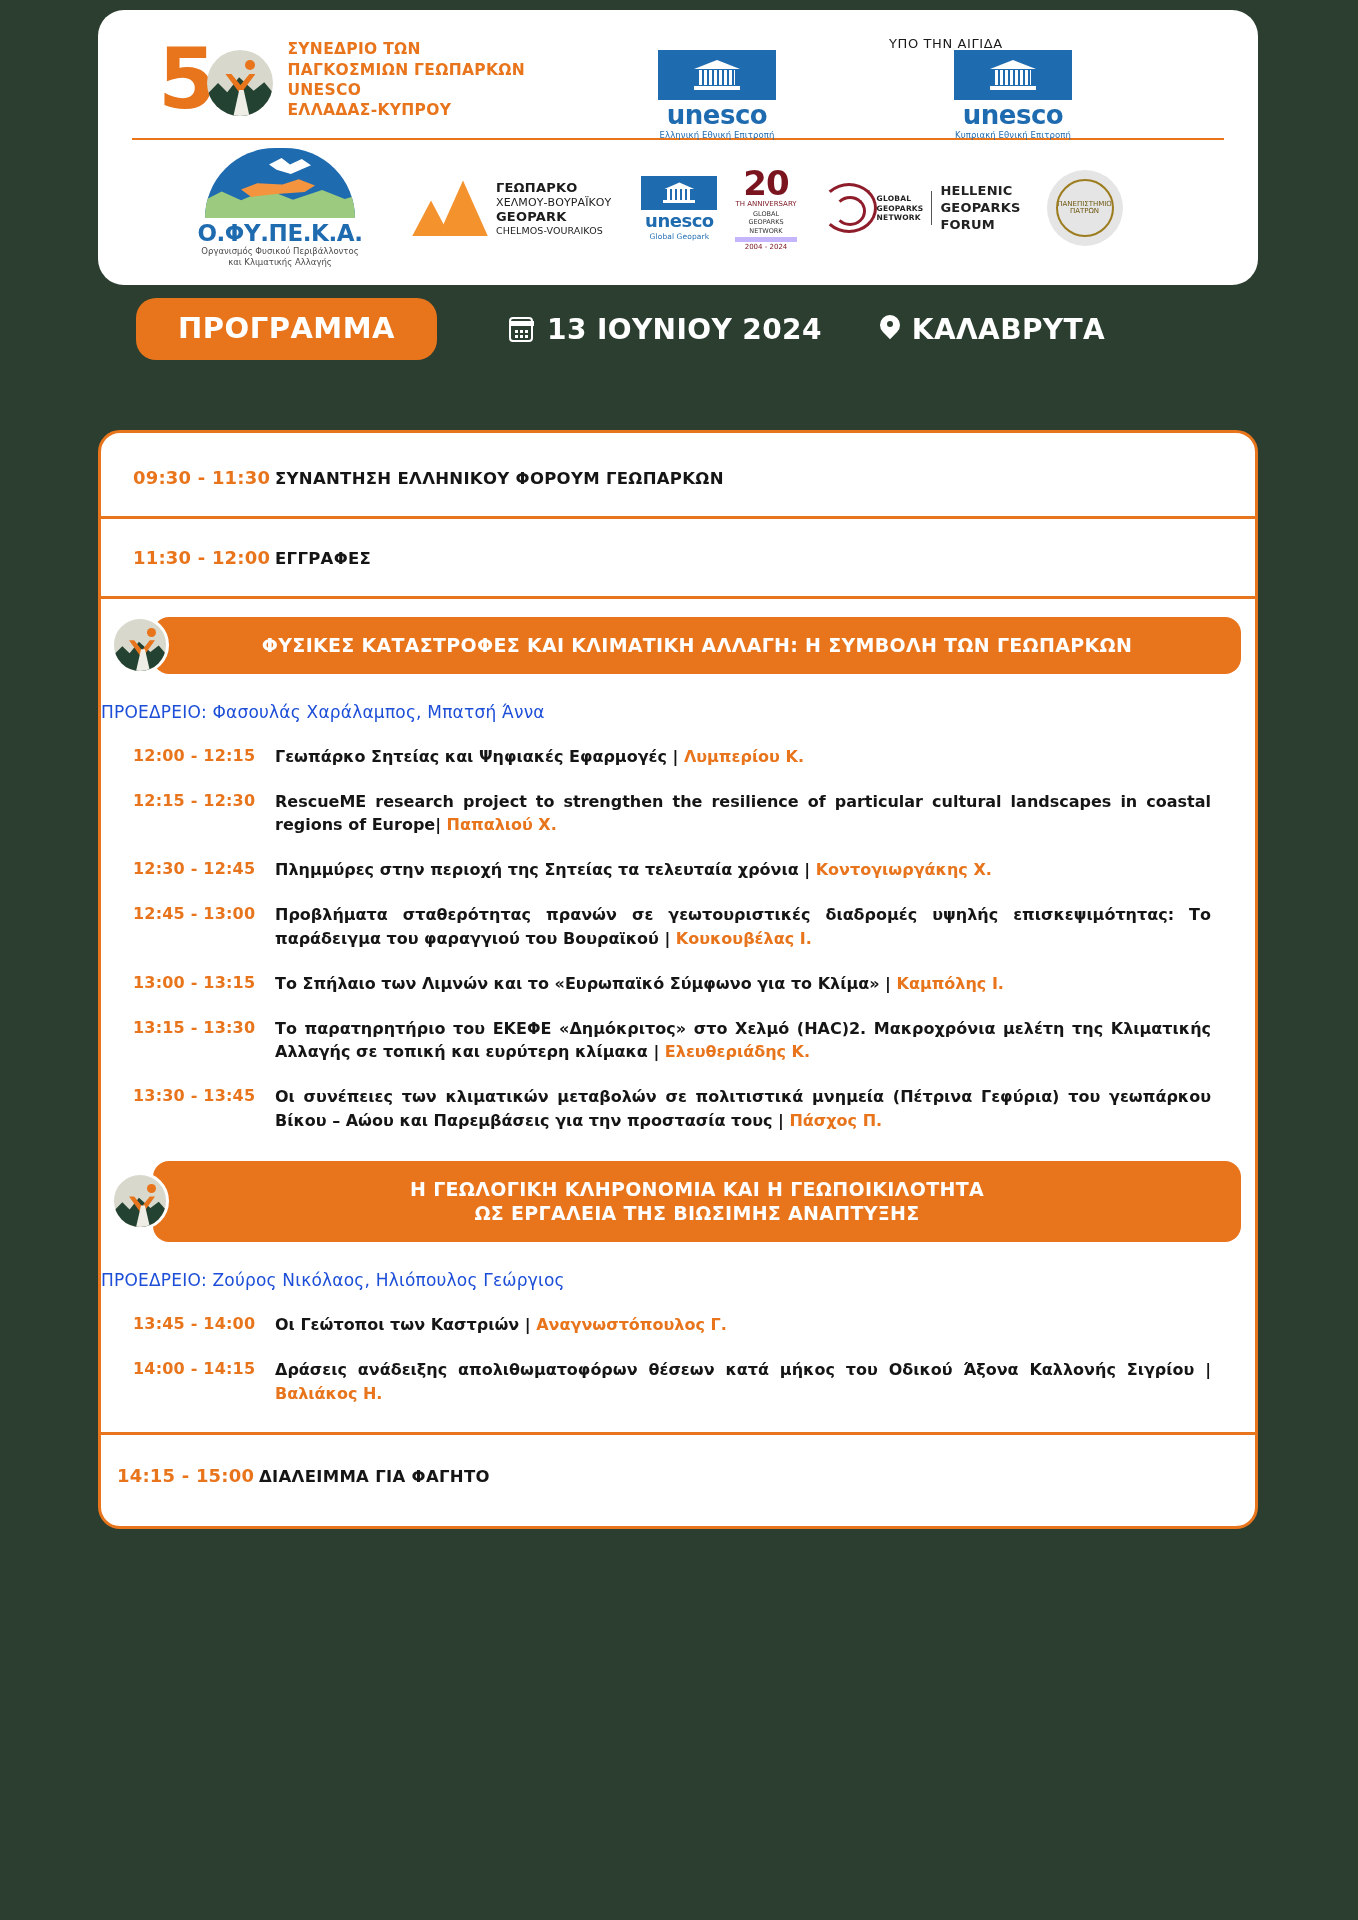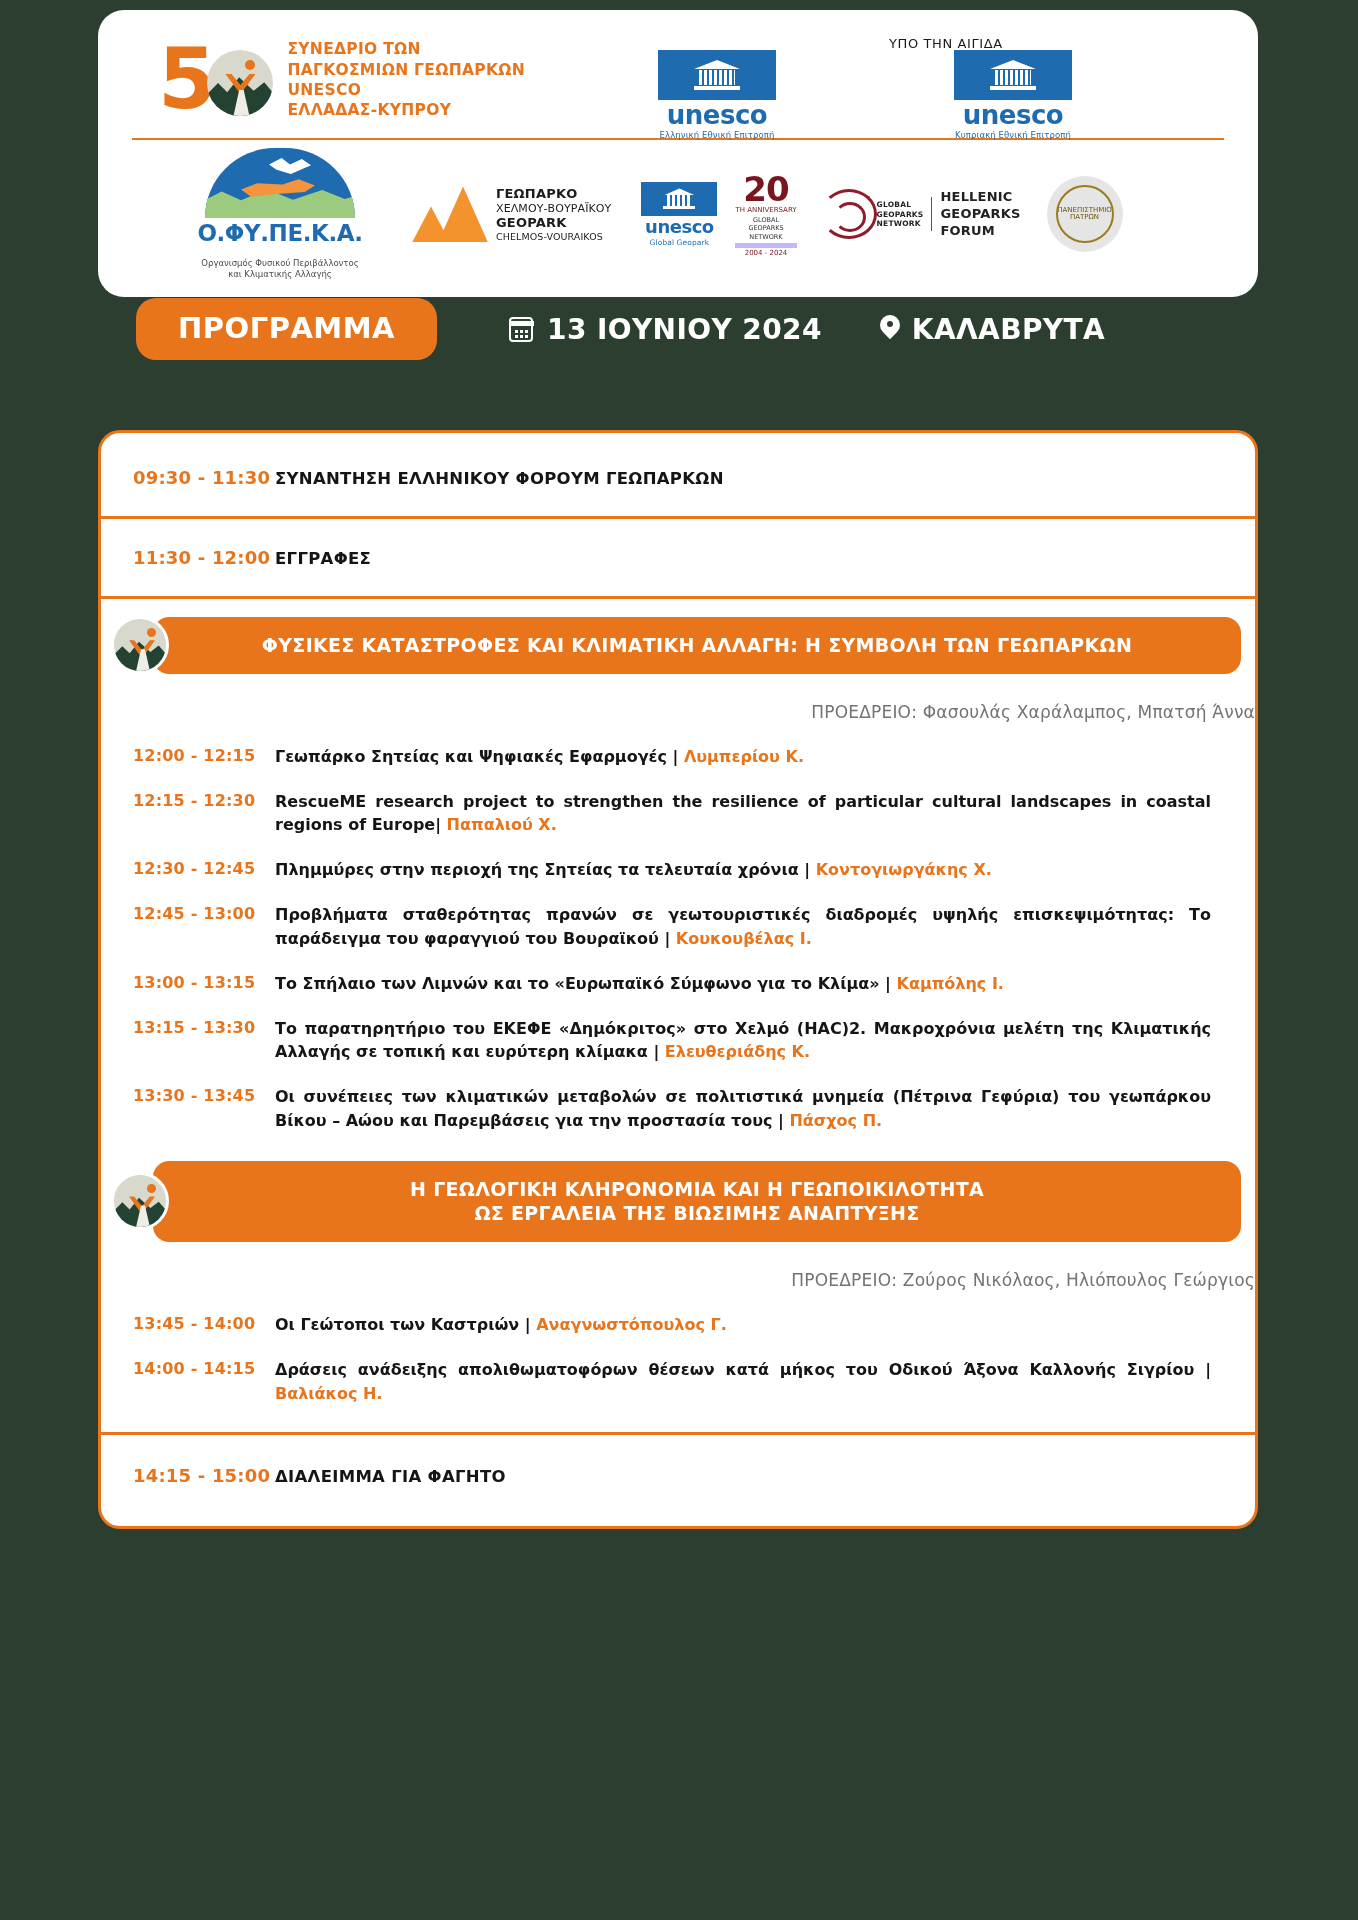--- a/index.html
+++ b/index.html
@@ -172,21 +172,21 @@
   }
   .od-fox {
     position: absolute; left: 36px; top: 30px; width: 74px; height: 22px;
     background: #f4943f;
     clip-path: polygon(0 52%, 22% 24%, 56% 30%, 78% 6%, 100% 34%, 86% 64%, 44% 74%, 14% 86%);
   }
   .ofypeka-name {
     font-size: 23px; font-weight: bold; color: #1f6bb0; letter-spacing: -0.4px; margin-top: 2px;
   }
   .ofypeka-sub {
-    font-size: 8.5px; color: #4a4a4a; line-height: 1.35; margin-top: 12px;
+    font-size: 8.5px; color: #4a4a4a; line-height: 1.35; margin-top: 0;
   }
 
   .geopark-cv { display: flex; align-items: center; margin-left: 42px; }
   .cv-mts { width: 76px; height: 56px; position: relative; flex: none; }
   .cv-mts .m1 {
     position: absolute; left: 0; bottom: 0; width: 38px; height: 36px;
     background: #f4922e; clip-path: polygon(50% 0, 100% 100%, 0 100%);
   }
   .cv-mts .m2 {
     position: absolute; left: 26px; bottom: 0; width: 50px; height: 56px;
@@ -346,22 +346,22 @@
     background: #d8d8cc;
     border: 3px solid #ffffff;
     overflow: hidden;
   }
   .badge .bm-sun { left: 33px; top: 9px; width: 9px; height: 9px; }
   .badge .bm-hill { height: 62%; }
   .badge .bm-chev { left: 15px; top: 21px; width: 26px; height: 18px; }
   .badge .bm-path { left: 22px; width: 14px; height: 22px; }
 
   .chairs {
-    text-align: right;
-    color: #737373;
+    text-align: left;
+    color: #1d4ed8;
     font-size: 17px;
     padding: 22px 0 12px 0;
     letter-spacing: 0.2px;
   }
 
   .talk {
     display: flex;
     align-items: flex-start;
     padding: 11px 44px 11px 32px;
   }
@@ -369,21 +369,21 @@
     color: #e8741c; font-weight: bold; font-size: 16px;
     width: 142px; flex: none; padding-top: 1px; letter-spacing: 0.2px;
   }
   .talk .title {
     color: #151515; font-weight: bold; font-size: 16px;
     line-height: 1.45; text-align: justify; flex: 1;
   }
   .talk .speaker { color: #e8741c; font-weight: bold; }
 
   .last-block { margin-top: 16px; border-top: 3px solid #e8741c; }
-  .last-block .simple-row { border-bottom: none; padding-top: 30px; padding-bottom: 6px; }
+  .last-block .simple-row { border-bottom: none; padding-top: 30px; padding-bottom: 6px; padding-left: 16px; }
 </style>
 </head>
 <body>
 
 <div class="header-card">
 
   <div class="logo-row-1">
 
     <div class="brand-5">5</div>
 

